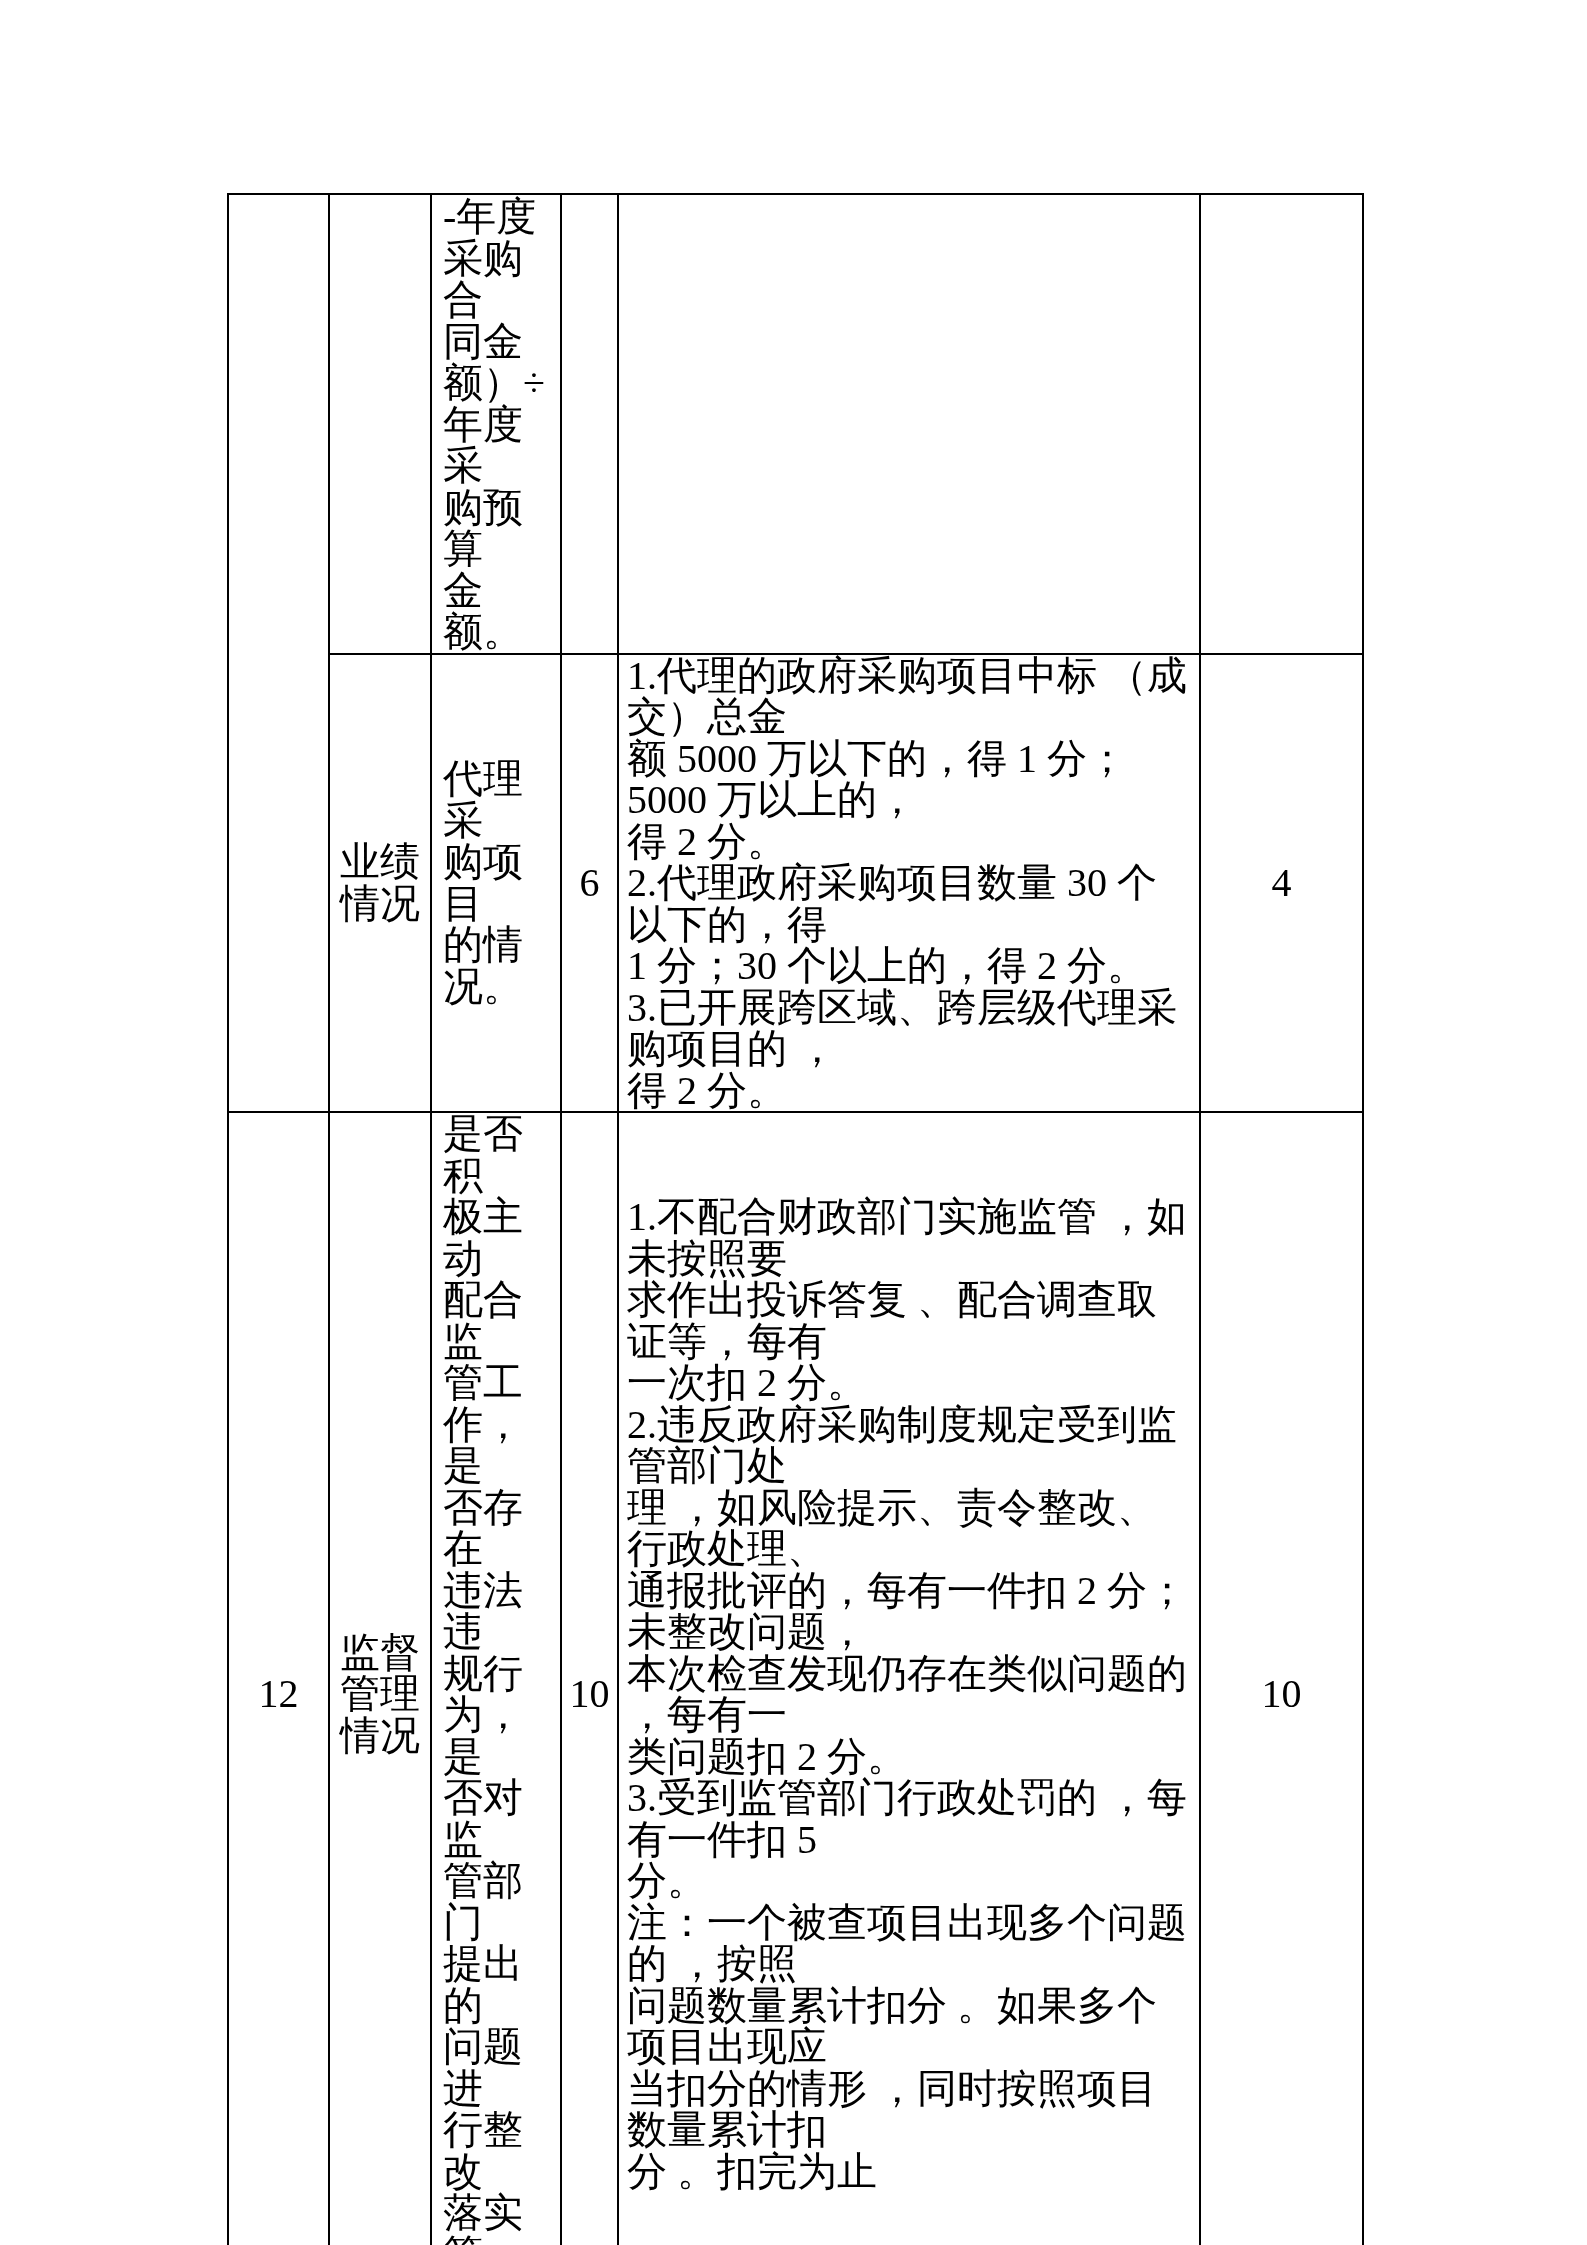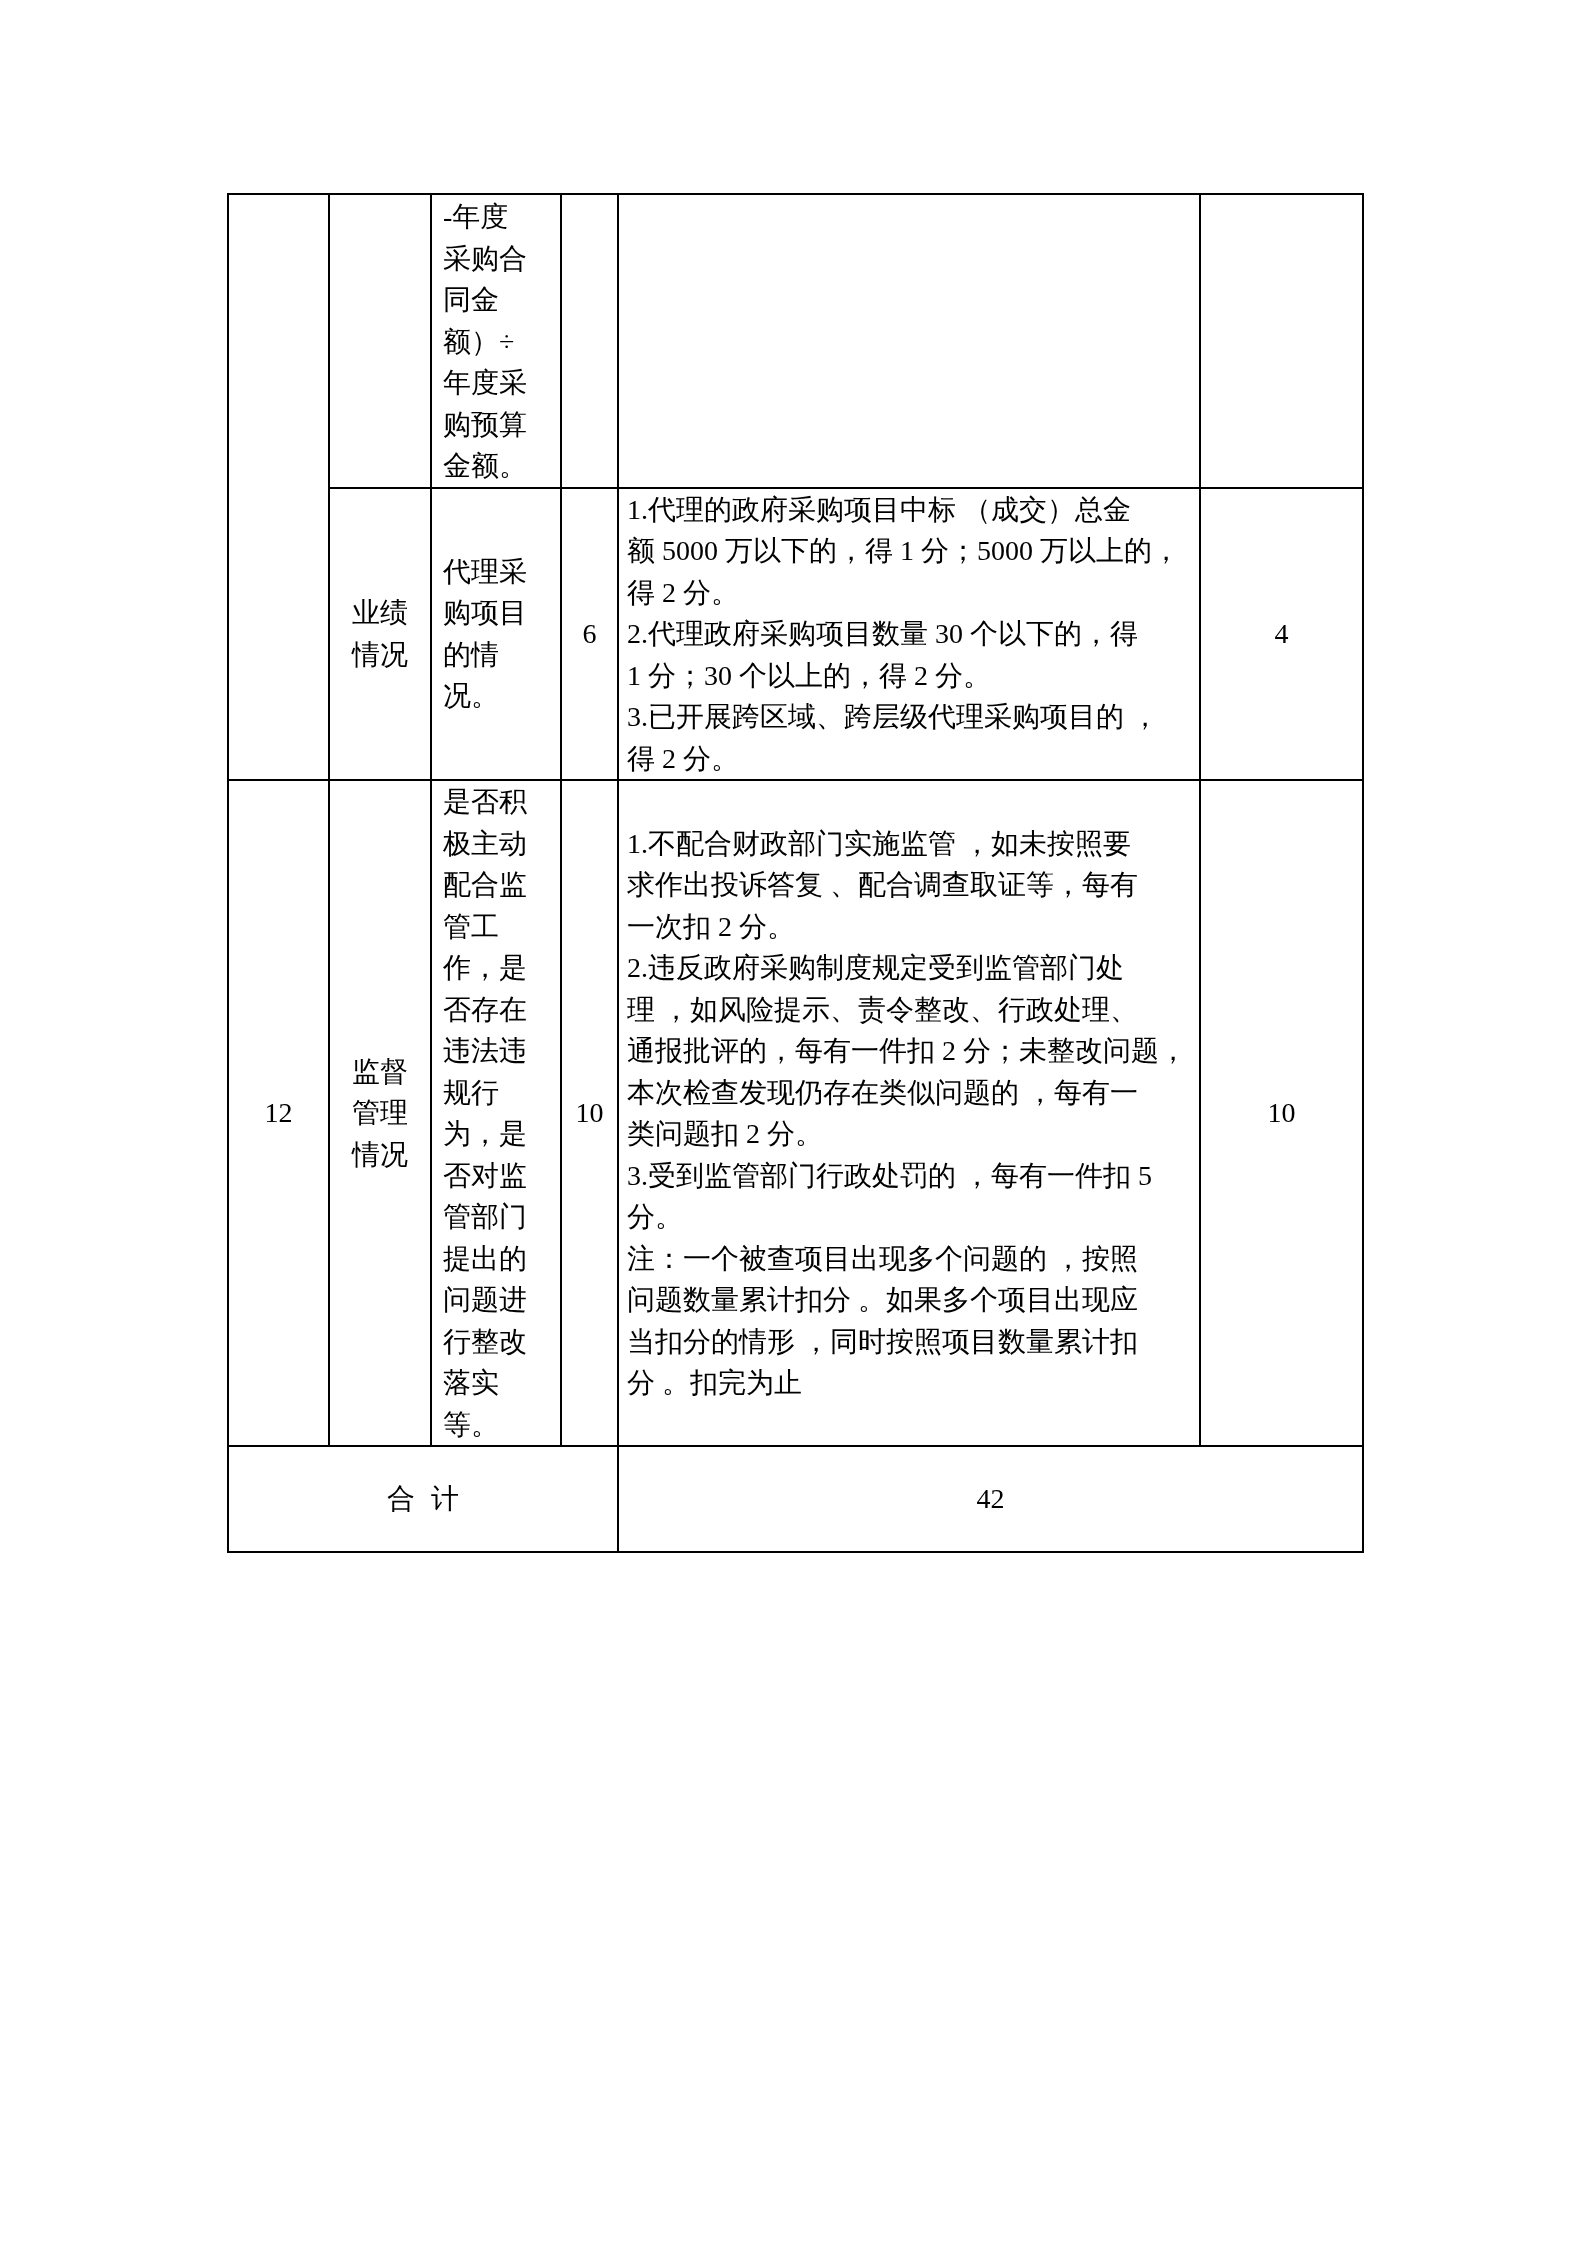--- a/index.html
+++ b/index.html
@@ -13,21 +13,21 @@
   }
   table.score-table{
     position:absolute;left:227px;top:193px;
     width:1135px;
     border-collapse:collapse;
     table-layout:fixed;
   }
   td{
     border:2px solid #000;
     padding:0;
-    font-size:28px;
+    font-size:40px;
     line-height:41.5px;
     vertical-align:middle;
     white-space:pre-line;
     overflow:hidden;
   }
   .center{text-align:center;}
   .left{text-align:left;}
   .item{padding-left:11px;padding-right:4px;}
   .crit{padding-left:8px;padding-right:8px;}
   .vtop{vertical-align:top;padding-top:1px;}

